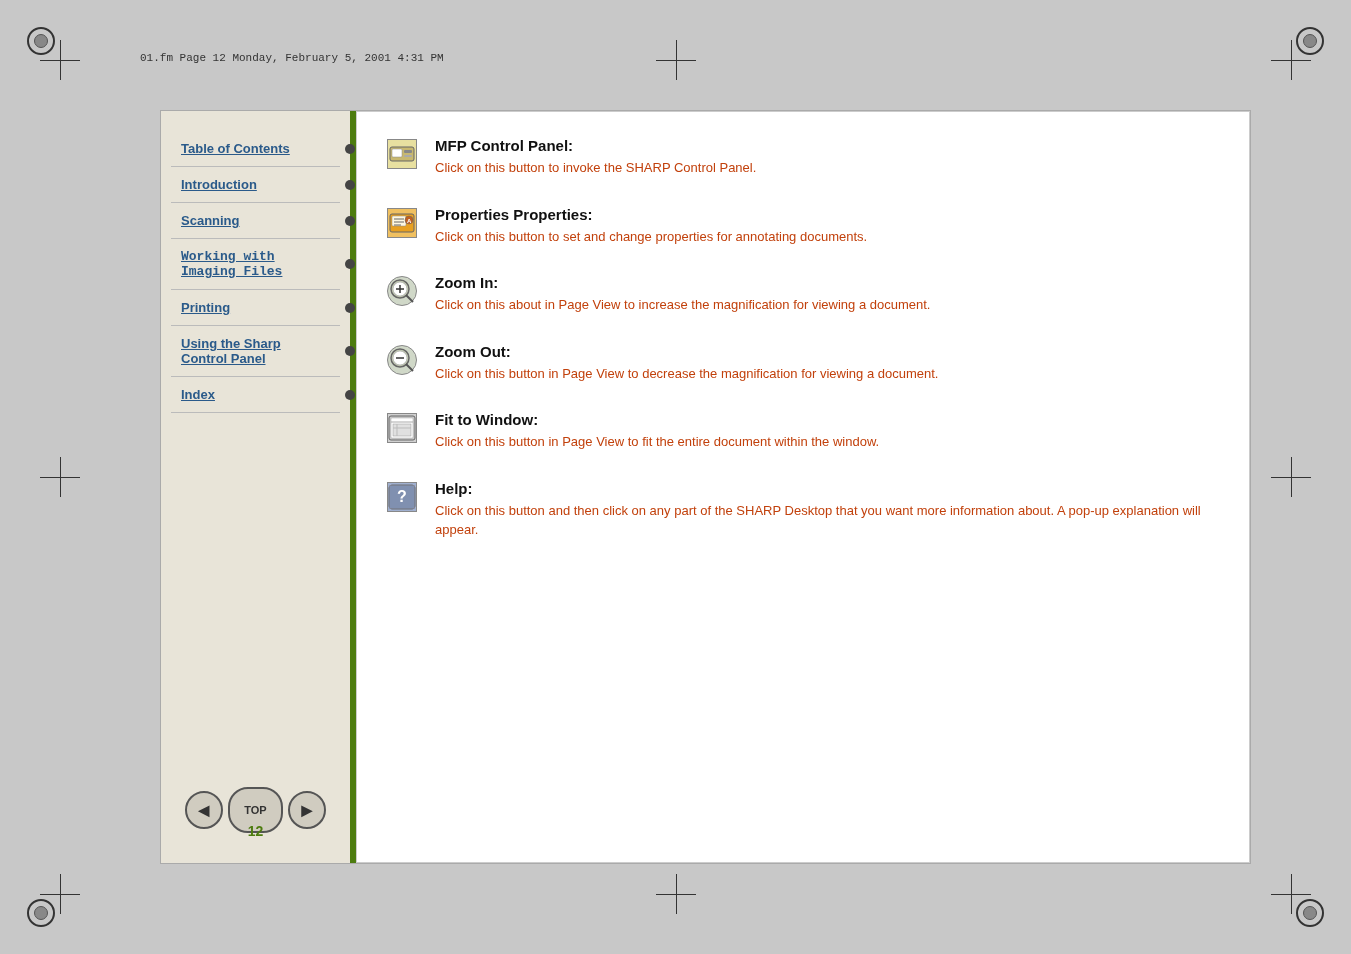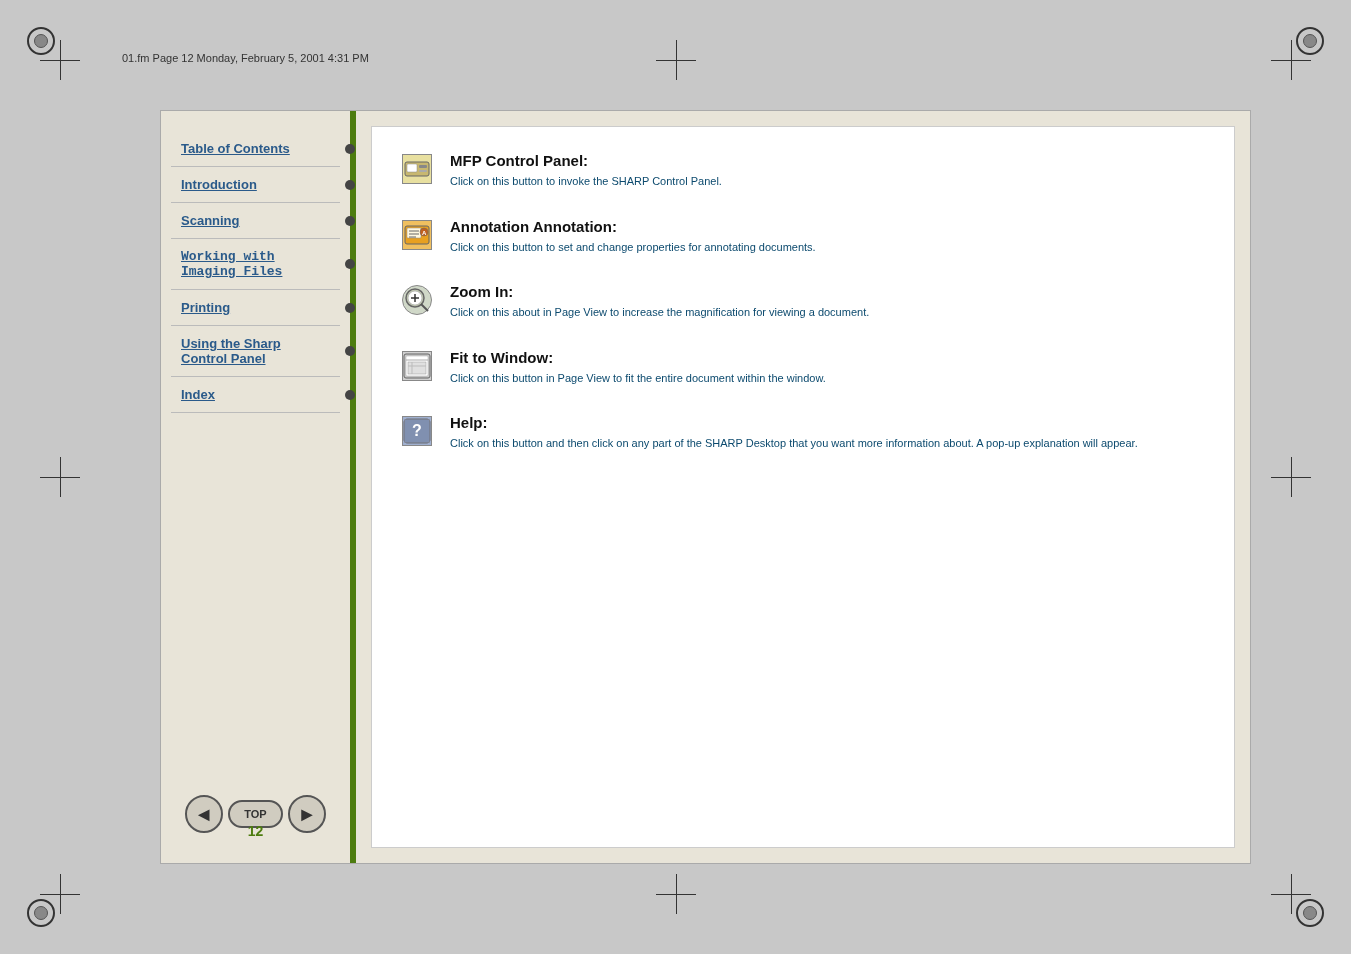--- a/index.html
+++ b/index.html
@@ -55,24 +55,24 @@
     }
     .ci-tl { width: 14px; height: 14px; top: 34px; left: 34px; }
     .ci-tr { width: 14px; height: 14px; top: 34px; right: 34px; }
     .ci-bl { width: 14px; height: 14px; bottom: 34px; left: 34px; }
     .ci-br { width: 14px; height: 14px; bottom: 34px; right: 34px; }
 
     
     .filename-bar {
       position: absolute;
       top: 52px;
-      left: 122px;
+      left: 140px;
       font-size: 11px;
       color: #333;
-      font-family: Liberation Sans, sans-serif;
+      font-family: Liberation Mono, monospace;
     }
 
     
     .main-container {
       position: absolute;
       top: 110px;
       left: 160px;
       right: 100px;
       bottom: 90px;
       background: #e8e4d8;
@@ -149,21 +149,21 @@
       align-items: center;
       justify-content: center;
       cursor: pointer;
       font-size: 14px;
       font-weight: bold;
       color: #333;
     }
 
     .nav-btn-top {
       width: 55px;
-      height: 28px;
+      height: 46px;
       border-radius: 20px;
       border: 2px solid #555;
       background: #d0ccc0;
       display: flex;
       align-items: center;
       justify-content: center;
       cursor: pointer;
       font-size: 11px;
       font-weight: bold;
       color: #333;
@@ -176,21 +176,21 @@
       transform: translateX(-50%);
       font-size: 14px;
       font-weight: bold;
       color: #4d7c0f;
     }
 
     
     .content-panel {
       flex: 1;
       background: white;
-      margin: 15px;
+      margin: 0;
       padding: 25px 30px;
       border: 1px solid #ccc;
       overflow-y: auto;
     }
 
     
     .content-item {
       display: flex;
       gap: 18px;
       margin-bottom: 28px;
@@ -205,22 +205,22 @@
     }
 
     .content-text h3 {
       font-size: 15px;
       font-weight: bold;
       color: #111;
       margin-bottom: 4px;
     }
 
     .content-text p {
-      font-size: 11px;
-      color: #0c4a6e;
+      font-size: 13px;
+      color: #c2410c;
       line-height: 1.5;
     }
 
     
     .icon-mfp {
       background: #e8e0a0;
       border: 1px solid #888;
       display: flex;
       align-items: center;
       justify-content: center;
@@ -367,41 +367,55 @@
           <rect x="1" y="2" width="24" height="18" rx="2" fill="#e8a020" stroke="#666" stroke-width="1"></rect>
           <rect x="3" y="4" width="14" height="10" rx="1" fill="#fff8e0" stroke="#888" stroke-width="0.5"></rect>
           <line x1="5" y1="7" x2="15" y2="7" stroke="#666" stroke-width="1"></line>
           <line x1="5" y1="10" x2="15" y2="10" stroke="#666" stroke-width="1"></line>
           <line x1="5" y1="13" x2="12" y2="13" stroke="#666" stroke-width="1"></line>
           <circle cx="20" cy="8" r="4" fill="#c06020" stroke="#666" stroke-width="0.5"></circle>
           <text x="18" y="11" font-size="6" fill="white" font-weight="bold">A</text>
         </svg>
       </div>
       <div class="content-text">
-        <h3>Annotation Annotation:</h3>
+        <h3>Properties Properties:</h3>
         <p>Click on this button to set and change properties for annotating documents.</p>
       </div>
     </div>
 
     <div class="content-item">
       <div class="content-icon icon-zoom-in">
         <svg width="28" height="28" viewBox="0 0 28 28">
           <circle cx="12" cy="12" r="9" fill="#c8d0b8" stroke="#666" stroke-width="1.5"></circle>
           <circle cx="12" cy="12" r="7" fill="white" stroke="#888" stroke-width="0.5"></circle>
           <line x1="8" y1="12" x2="16" y2="12" stroke="#333" stroke-width="1.5"></line>
           <line x1="12" y1="8" x2="12" y2="16" stroke="#333" stroke-width="1.5"></line>
           <line x1="18" y1="18" x2="25" y2="25" stroke="#555" stroke-width="2"></line>
         </svg>
       </div>
       <div class="content-text">
         <h3>Zoom In:</h3>
         <p>Click on this about in Page View to increase the magnification for viewing a document.</p>
       </div>
     </div>
 
+    <div class="content-item">
+      <div class="content-icon icon-zoom-out">
+        <svg width="28" height="28" viewBox="0 0 28 28">
+          <circle cx="12" cy="12" r="9" fill="#c8d0b8" stroke="#666" stroke-width="1.5"></circle>
+          <circle cx="12" cy="12" r="7" fill="white" stroke="#888" stroke-width="0.5"></circle>
+          <line x1="8" y1="12" x2="16" y2="12" stroke="#333" stroke-width="1.5"></line>
+          <line x1="18" y1="18" x2="25" y2="25" stroke="#555" stroke-width="2"></line>
+        </svg>
+      </div>
+      <div class="content-text">
+        <h3>Zoom Out:</h3>
+        <p>Click on this button in Page View to decrease the magnification for viewing a document.</p>
+      </div>
+    </div>
 
     <div class="content-item">
       <div class="content-icon icon-fit">
         <svg width="28" height="26" viewBox="0 0 28 26">
           <rect x="1" y="1" width="26" height="24" rx="2" fill="#c8c8c8" stroke="#666" stroke-width="1"></rect>
           <rect x="3" y="3" width="22" height="20" rx="1" fill="white" stroke="#aaa" stroke-width="0.5"></rect>
           <line x1="3" y1="7" x2="25" y2="7" stroke="#aaa" stroke-width="1"></line>
           <rect x="5" y="9" width="18" height="12" fill="#e0e0e0" stroke="#999" stroke-width="0.5"></rect>
           <line x1="9" y1="9" x2="9" y2="21" stroke="#bbb" stroke-width="1"></line>
           <line x1="5" y1="13" x2="23" y2="13" stroke="#bbb" stroke-width="1"></line>

